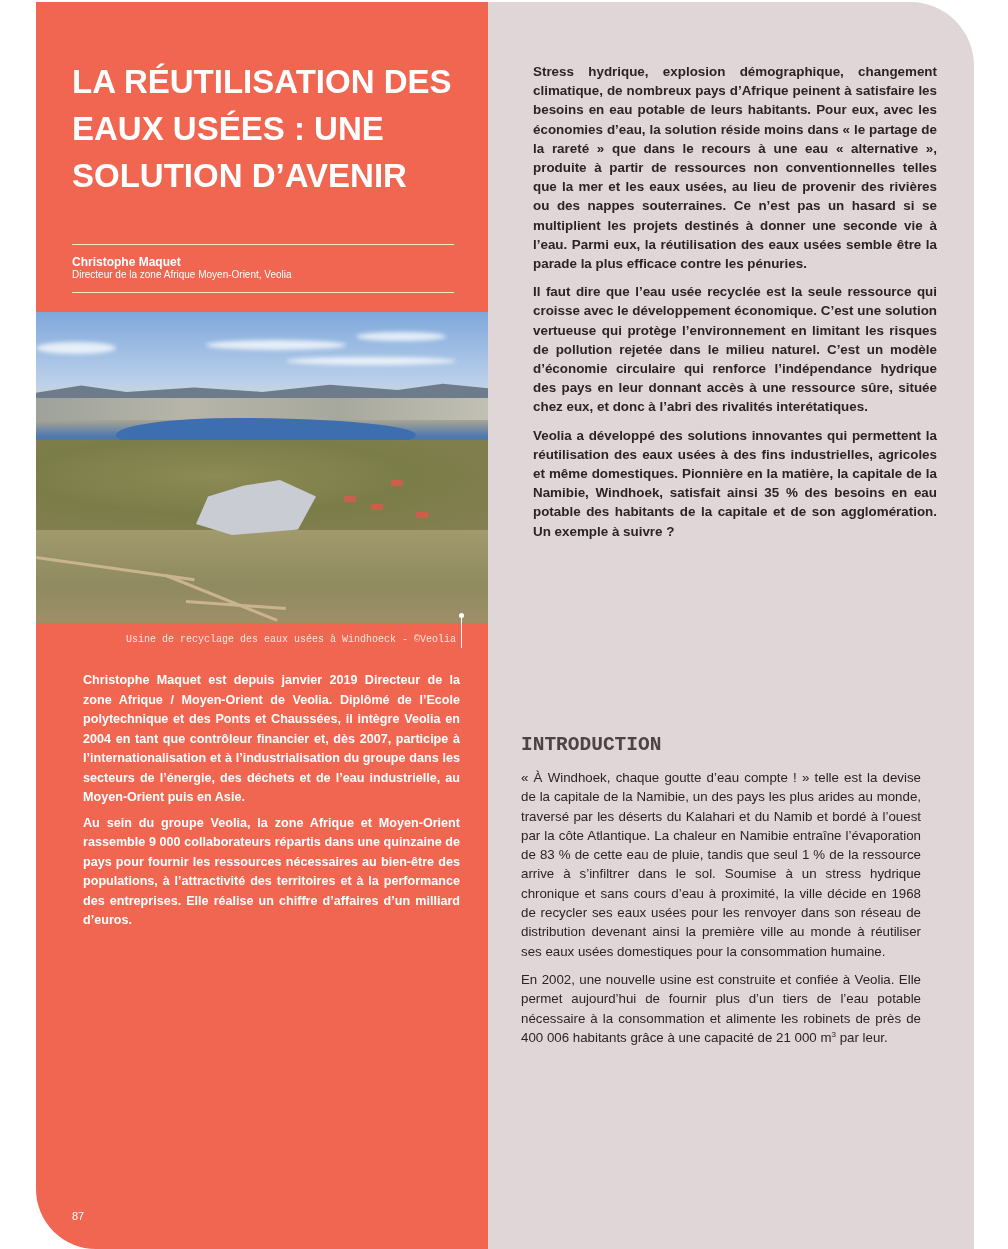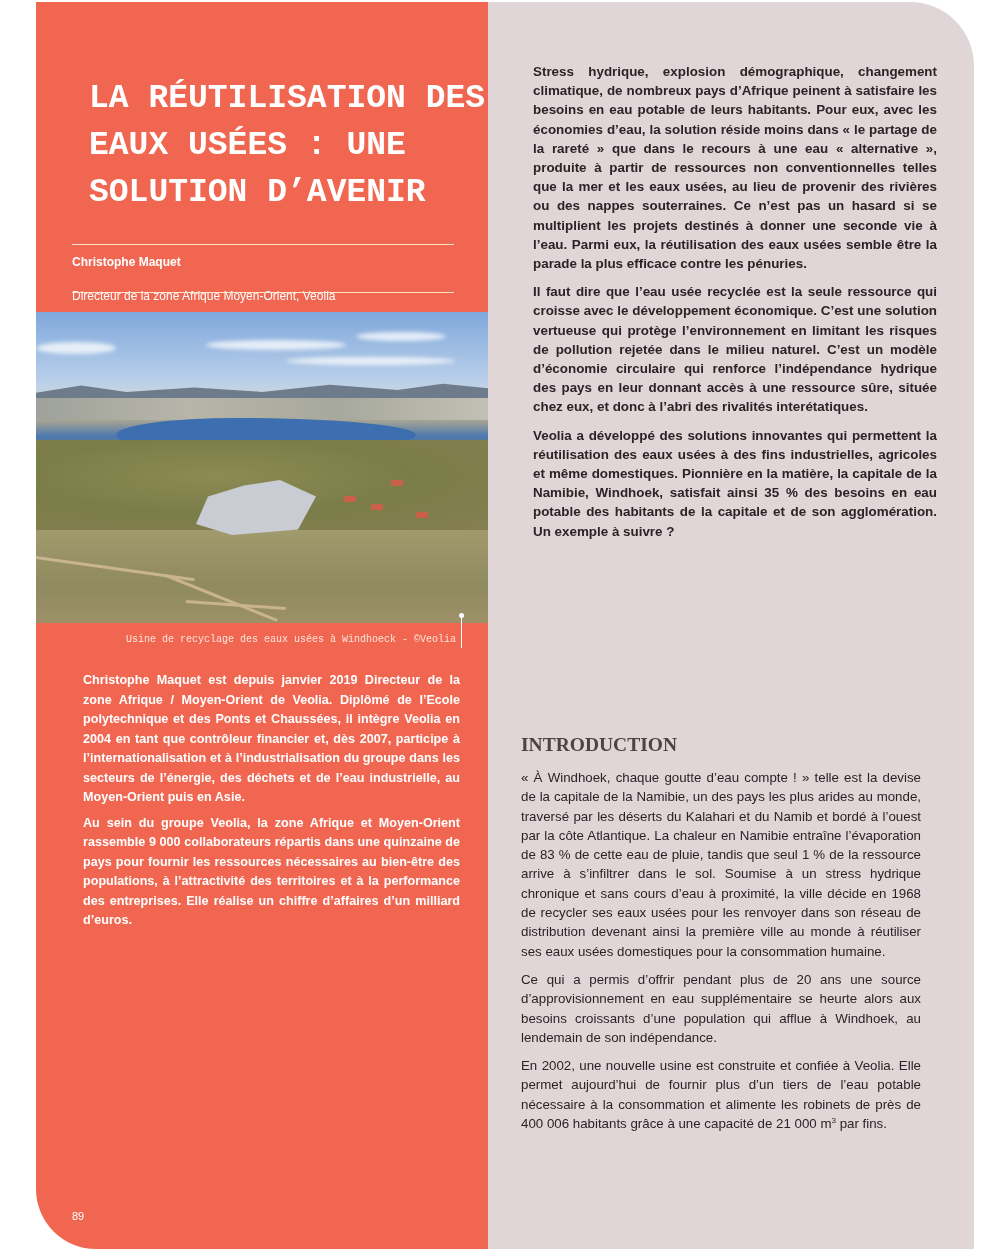--- a/index.html
+++ b/index.html
@@ -9,34 +9,34 @@
       position: absolute; left: 36px; top: 2px; width: 452px; height: 1247px;
       background: #f06651; border-bottom-left-radius: 60px;
     }
     .right-panel {
       position: absolute; left: 488px; top: 2px; width: 486px; height: 1247px;
       background: #e1d6d7; border-top-right-radius: 64px;
     }
 
     .title {
       position: absolute; left: 72px; top: 58px; width: 400px;
-      color: #ffffff; font-family: Liberation Mono, monospace; font-weight: bold;
-      font-size: 33px; line-height: 47px; letter-spacing: 0px; margin: 17px;
+      color: #ffffff; font-family: Liberation Sans, sans-serif; font-weight: bold;
+      font-size: 33px; line-height: 47px; letter-spacing: 0px; margin: 0;
       text-transform: uppercase;
     }
     .rule { position: absolute; left: 72px; width: 382px; height: 1px; background: #fbe3c7; }
     .rule.r1 { top: 244px; }
     .rule.r2 { top: 292px; }
     .author-name {
       position: absolute; left: 72px; top: 255px; color: #ffffff;
       font-size: 12px; font-weight: bold; font-family: "Liberation Sans", sans-serif;
     }
     .author-role {
       position: absolute; left: 72px; top: 269px; color: #ffffff;
-      font-size: 12px; font-family: "Liberation Sans", sans-serif; margin-top: 20px;
+      font-size: 10px; font-family: "Liberation Sans", sans-serif;
     }
 
     .photo {
       position: absolute; left: 36px; top: 312px; width: 452px; height: 311px; overflow: hidden;
       background: linear-gradient(180deg, #7fa8dc 0%, #b9cfe9 22%, #c9d5df 27%, #8f9a8f 31%, #a5a394 35%, #4d78b0 40%, #6b7e6a 45%, #9a9262 55%, #8d8a5a 70%, #a19a6d 85%, #968c63 100%);
     }
     .photo .cloud { position: absolute; background: rgba(255,255,255,0.75); border-radius: 50%; filter: blur(2px); }
     .photo .mountains { position: absolute; left: 0; top: 70px; width: 452px; height: 18px; background: #6d7b8a; clip-path: polygon(0 60%, 10% 20%, 20% 55%, 35% 30%, 50% 55%, 65% 15%, 80% 45%, 90% 10%, 100% 35%, 100% 100%, 0 100%); }
     .photo .city { position: absolute; left: 0; top: 86px; width: 452px; height: 22px; background: linear-gradient(90deg, #9ea29a, #b7b5aa, #a7a89d, #c2c0b5); }
     .photo .lake { position: absolute; left: 80px; top: 106px; width: 300px; height: 34px; background: #3d6fb0; border-radius: 40% 60% 50% 40% / 50% 50% 50% 50%; }
@@ -64,21 +64,21 @@
 
     .lede {
       position: absolute; left: 521px; top: 62px; width: 416px; color: #2b2326;
       font-family: "Liberation Sans", sans-serif; font-weight: bold; font-size: 13.4px; line-height: 19.2px;
       text-align: justify;
     }
     .lede p { margin: 0 0 9px 12px; }
 
     .intro-heading {
       position: absolute; left: 521px; top: 734px; color: #4d4244;
-      font-family: Liberation Serif, serif; font-weight: bold; font-size: 19.5px; margin: 0;
+      font-family: Liberation Mono, monospace; font-weight: bold; font-size: 19.5px; margin: 0;
     }
     .intro {
       position: absolute; left: 521px; top: 768px; width: 416px; color: #2b2326;
       font-family: "Liberation Sans", sans-serif; font-size: 13.3px; line-height: 19.3px;
       text-align: justify;
     }
     .intro p { margin: 0 16px 9px 0; }
     sup { font-size: 8px; line-height: 0; }
   </style>
 </head>
@@ -115,26 +115,25 @@
 
 <div class="caption-dot"></div>
 <div class="caption-pointer"></div>
 <div class="caption">Usine de recyclage des eaux usées à Windhoeck - ©Veolia</div>
 
 <div class="bio">
   <p>Christophe Maquet est depuis janvier 2019 Directeur de la zone Afrique / Moyen-Orient de Veolia. Diplômé de l’Ecole polytechnique et des Ponts et Chaussées, il intègre Veolia en 2004 en tant que contrôleur financier et, dès 2007, participe à l’internationalisation et à l’industrialisation du groupe dans les secteurs de l’énergie, des déchets et de l’eau industrielle, au Moyen-Orient puis en Asie.</p>
   <p>Au sein du groupe Veolia, la zone Afrique et Moyen-Orient rassemble 9 000 collaborateurs répartis dans une quinzaine de pays pour fournir les ressources nécessaires au bien-être des populations, à l’attractivité des territoires et à la performance des entreprises. Elle  réalise un chiffre d’affaires d’un milliard d’euros.</p>
 </div>
 
-<div class="page-number">89</div>
+<div class="page-number">87</div>
 
 <div class="lede">
   <p>Stress hydrique, explosion démographique, changement climatique, de nombreux pays d’Afrique peinent à satisfaire les besoins en eau potable de leurs habitants. Pour eux, avec les économies d’eau, la solution réside moins dans « le partage de la rareté » que dans le recours à une eau « alternative », produite à partir de ressources non conventionnelles telles que la mer et les eaux usées, au lieu de provenir des rivières ou des nappes souterraines. Ce n’est pas un hasard si se multiplient les projets destinés à donner une seconde vie à l’eau. Parmi eux, la réutilisation des eaux usées semble être la parade la plus efficace contre les pénuries.</p>
   <p>Il faut dire que l’eau usée recyclée est la seule ressource qui croisse avec le développement économique. C’est une solution vertueuse qui protège l’environnement en limitant les risques de pollution rejetée dans le milieu naturel. C’est un modèle d’économie circulaire qui renforce l’indépendance hydrique des pays en leur donnant accès à une ressource sûre, située chez eux, et donc à l’abri des rivalités interétatiques.</p>
   <p>Veolia a développé des solutions innovantes qui permettent la réutilisation des eaux usées à des fins industrielles, agricoles et même domestiques. Pionnière en la matière, la capitale de la Namibie, Windhoek, satisfait ainsi 35 % des besoins en eau potable des habitants de la capitale et de son agglomération. Un exemple à suivre ?</p>
 </div>
 
 <h2 class="intro-heading">INTRODUCTION</h2>
 <div class="intro">
   <p>« À Windhoek, chaque goutte d’eau compte ! » telle est la devise de la capitale de la Namibie, un des pays les plus arides au monde, traversé par les déserts du Kalahari et du Namib et bordé à l’ouest par la côte Atlantique. La chaleur en Namibie entraîne l’évaporation de 83 % de cette eau de pluie, tandis que seul 1 % de la ressource arrive à s’infiltrer dans le sol. Soumise à un stress hydrique chronique et sans cours d’eau à proximité, la ville décide en 1968 de recycler ses eaux usées pour les renvoyer dans son réseau de distribution devenant ainsi la première ville au monde à réutiliser ses eaux usées domestiques pour la consommation humaine.</p>
-  <p>Ce qui a permis d’offrir pendant plus de 20 ans une source d’approvisionnement en eau supplémentaire se heurte alors aux besoins croissants d’une population qui afflue à Windhoek, au lendemain de son indépendance.</p>
-  <p><span>En 2002, une nouvelle usine est construite et confiée à Veolia. Elle permet aujourd’hui de fournir plus d’un tiers de l’eau potable nécessaire à la consommation et alimente les robinets de près de 400 006 habitants grâce à une capacité de 21 000 m</span><sup>3</sup><span> par fins.</span></p>
+  <p><span>En 2002, une nouvelle usine est construite et confiée à Veolia. Elle permet aujourd’hui de fournir plus d’un tiers de l’eau potable nécessaire à la consommation et alimente les robinets de près de 400 006 habitants grâce à une capacité de 21 000 m</span><sup>3</sup><span> par leur.</span></p>
 </div>
 
 </body></html>

